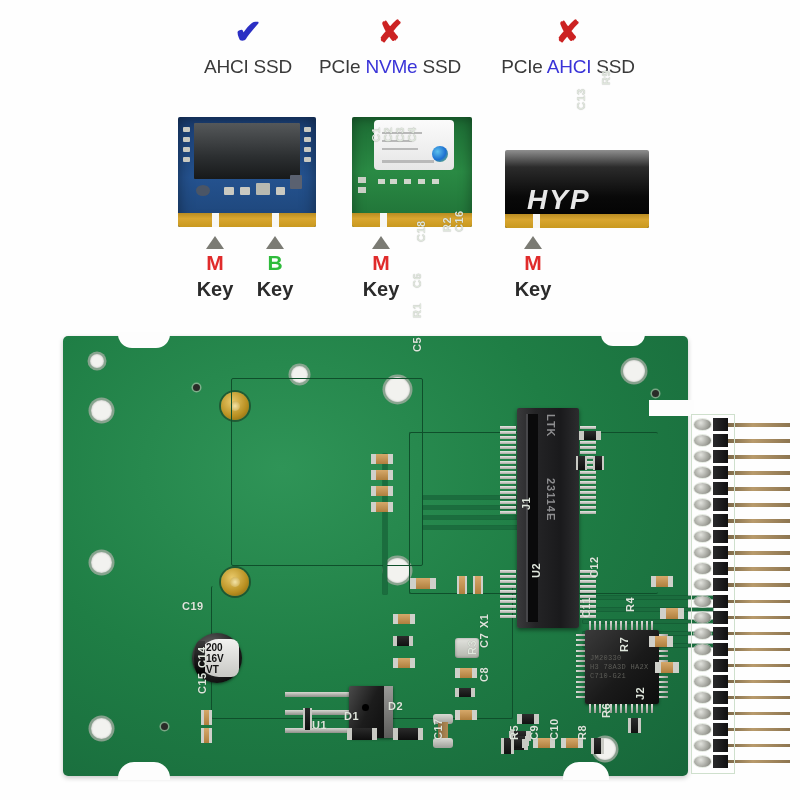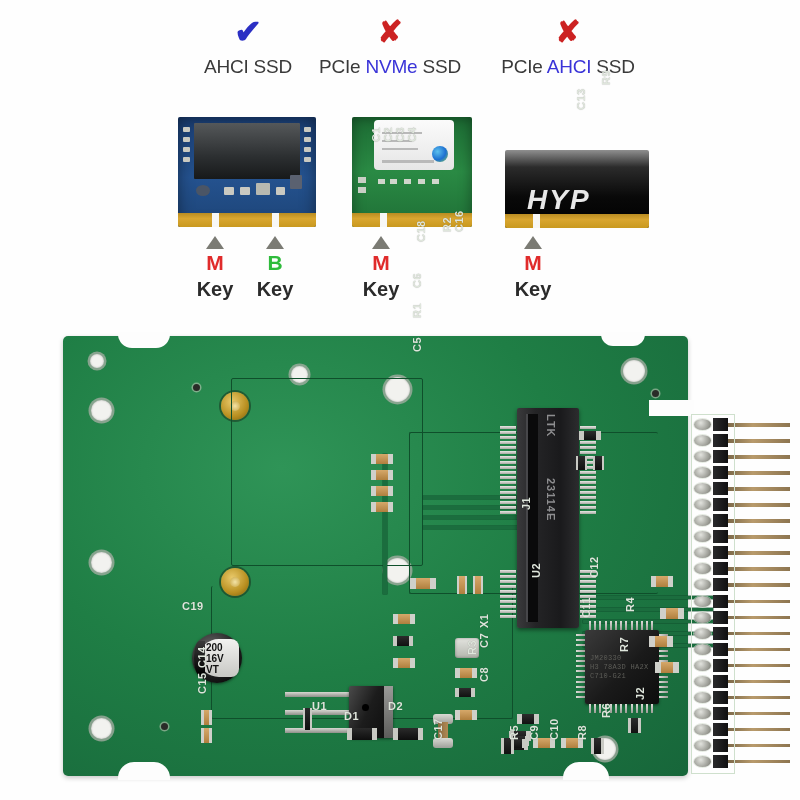--- a/index.html
+++ b/index.html
@@ -765,21 +765,21 @@
         <div class="silk rot" style="left: 467px; top: 242px;">U2</div>
         <div class="silk rot" style="left: 525px; top: 242px;">C12</div>
         <div class="silk rot" style="left: 517px; top: 282px;">C11</div>
         <div class="silk rot" style="left: 561px; top: 276px;">R4</div>
         <div class="silk rot" style="left: 555px; top: 316px;">R7</div>
         <div class="silk rot" style="left: 571px; top: 364px;">J2</div>
         <div class="silk rot" style="left: 457px; top: 174px;">J1</div>
         <div class="silk" style="left: 119px; top: 264px;">C19</div>
         <div class="silk rot" style="left: 133px; top: 332px;">C14</div>
         <div class="silk rot" style="left: 133px; top: 358px;">C15</div>
-        <div class="silk" style="left: 249px; top: 364px;">U1</div>
+        <div class="silk" style="left: 249px; top: 383px;">U1</div>
         <div class="silk" style="left: 281px; top: 374px;">D1</div>
         <div class="silk" style="left: 325px; top: 364px;">D2</div>
         <div class="silk rot" style="left: 369px; top: 404px;">C17</div>
         <div class="silk rot" style="left: 445px; top: 404px;">R5</div>
         <div class="silk rot" style="left: 465px; top: 404px;">C9</div>
         <div class="silk rot" style="left: 485px; top: 404px;">C10</div>
         <div class="silk rot" style="left: 513px; top: 404px;">R8</div>
         <div class="silk rot" style="left: 537px; top: 382px;">R6</div>
       </div>
 

